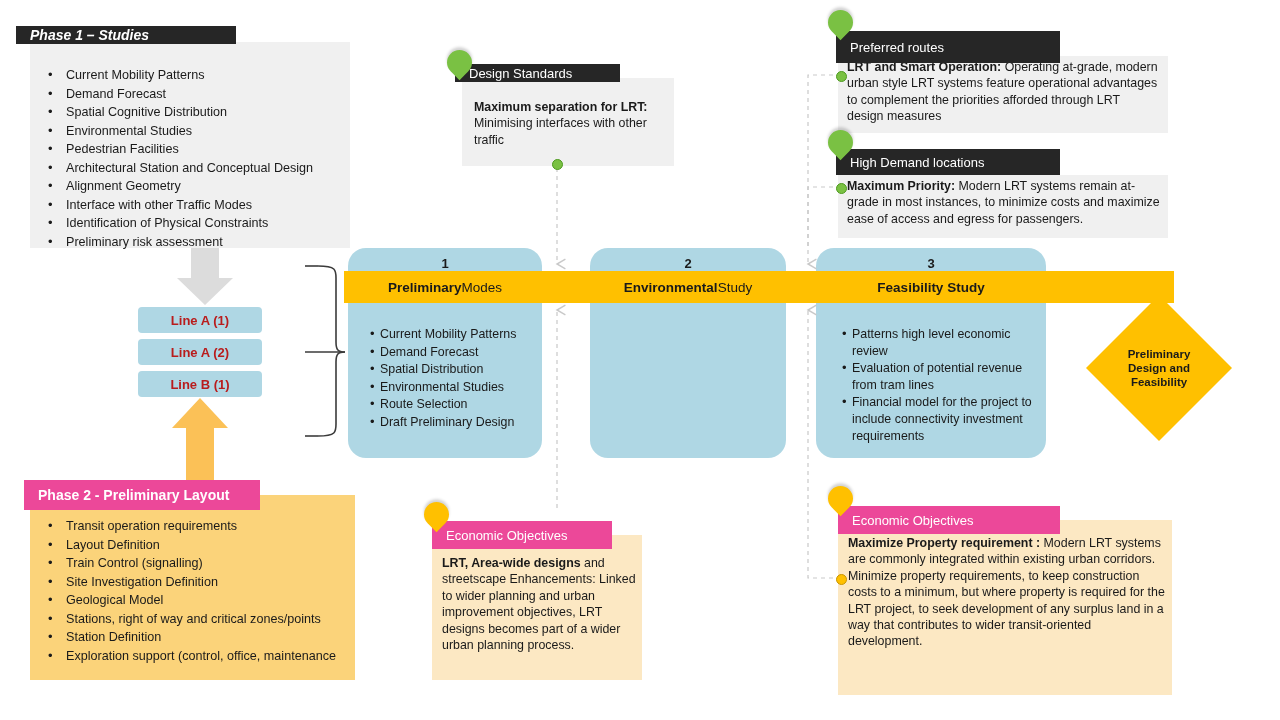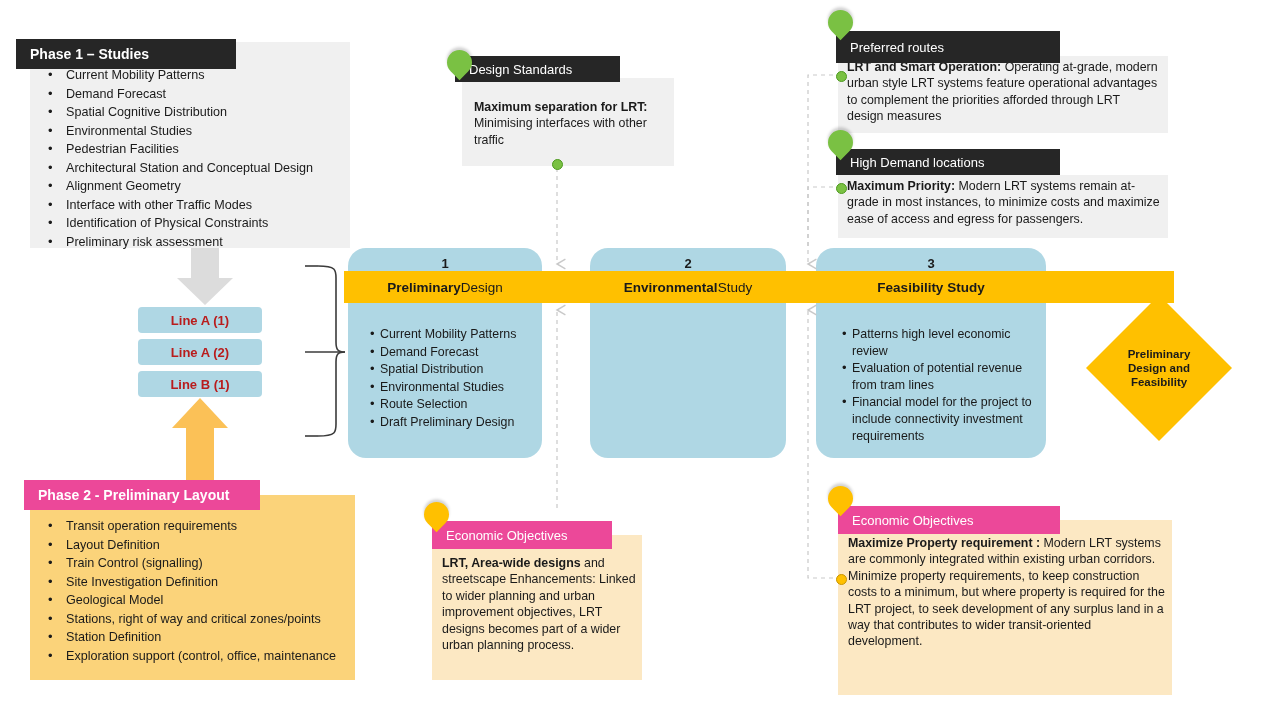--- a/index.html
+++ b/index.html
@@ -134,21 +134,21 @@
 
   <path d="M557 508 L557 310" fill="none" stroke="#c9c9c9" stroke-width="1.2" stroke-dasharray="4 4" marker-end="url(#arup)"></path>
 
   <path d="M841 75 L808 75 L808 264" fill="none" stroke="#c9c9c9" stroke-width="1.2" stroke-dasharray="4 4" marker-end="url(#ar)"></path>
   <path d="M841 187 L808 187 L808 250" fill="none" stroke="#c9c9c9" stroke-width="1.2" stroke-dasharray="4 4"></path>
 
   <path d="M841 578 L808 578 L808 310" fill="none" stroke="#c9c9c9" stroke-width="1.2" stroke-dasharray="4 4" marker-end="url(#arup)"></path>
 </svg>
 
 <div class="panel gray" style="left:30px;top:42px;width:320px;height:206px;"></div>
-<div class="chip dark bold" style="left:16px;top:39px;width:192px;height:30px;">
+<div class="chip dark bold" style="left:16px;top:26px;width:192px;height:18px;font-style:italic;">
   <span>Phase 1 – Studies</span>
 </div>
 <ul class="bl" style="position:absolute;left:40px;top:68px;width:306px;z-index:4;">
   <li>Current Mobility Patterns</li>
   <li>Demand Forecast</li>
   <li>Spatial Cognitive Distribution</li>
   <li>Environmental Studies</li>
   <li>Pedestrian Facilities</li>
   <li>Architectural  Station and Conceptual Design</li>
   <li>Alignment Geometry</li>
@@ -207,21 +207,21 @@
       <li>Patterns high level economic review</li>
       <li>Evaluation of potential revenue from tram lines</li>
       <li>Financial model for the project to include connectivity investment requirements</li>
     </ul>
   </div>
 </div>
 
 <div id="yellow-band"></div>
 <div class="band-label" style="left:348px;width:194px;">
   <b>Preliminary</b>
-    <span> Design</span>
+    <span> Modes</span>
 </div>
 <div class="band-label" style="left:590px;width:196px;">
   <b>Environmental</b>
     <span> Study</span>
 </div>
 <div class="band-label" style="left:816px;width:230px;">
   <b>Feasibility Study</b>
     <span></span>
 </div>
 
@@ -230,21 +230,21 @@
   <div class="dm"></div>
   <div class="dmtxt">
     <span>Preliminary</span>
     <span>Design and</span>
     <span>Feasibility</span>
   </div>
 </div>
 
 <div class="pin green" style="left:447px;top:50px;"></div>
 <div class="panel gray" style="left:462px;top:78px;width:212px;height:88px;"></div>
-<div class="chip dark" style="left:455px;top:56px;width:137px;height:26px;">
+<div class="chip dark" style="left:455px;top:64px;width:137px;height:18px;">
   <span>Design Standards</span>
 </div>
 <div class="ctext" style="left:474px;top:99px;width:196px;z-index:4;">
   <b>Maximum separation for LRT:</b><span> Minimising interfaces with other traffic</span>
 </div>
 <div class="dot green" style="left:552px;top:159px;"></div>
 
 <div class="pin green" style="left:828px;top:10px;"></div>
 <div class="panel gray" style="left:838px;top:56px;width:330px;height:77px;"></div>
 <div class="chip dark" style="left:836px;top:31px;width:196px;height:32px;">

